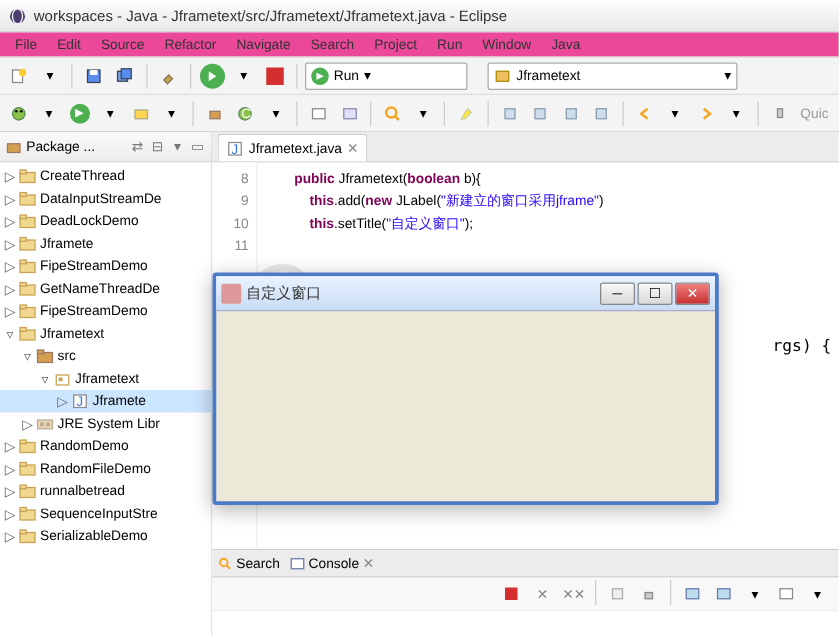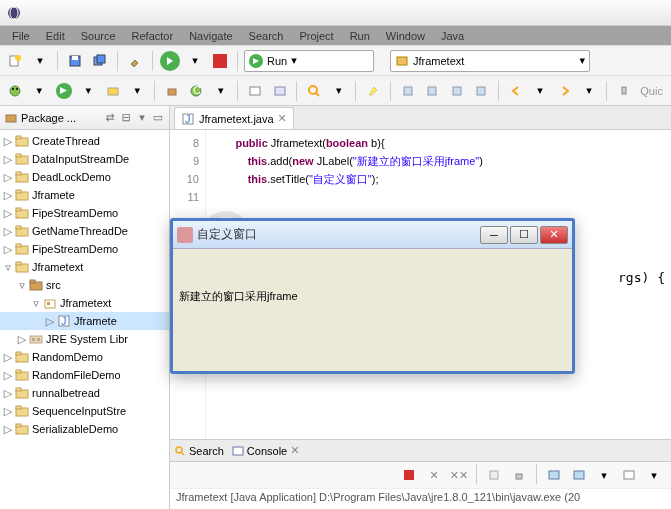--- a/index.html
+++ b/index.html
@@ -1,20 +1,20 @@
 <!DOCTYPE html>
 <html><head>
 <meta charset="utf-8">
 <style>
 * { margin: 0; padding: 0; box-sizing: border-box; font-family: "Segoe UI", Tahoma, sans-serif; font-size: 11px; }
 body { background: #f0f0f0; width: 671px; height: 509px; overflow: hidden; position: relative; }
 .titlebar { height: 26px; background: linear-gradient(#fdfdfd,#e8e8e8); display: flex; align-items: center; padding: 0 6px; border-bottom: 1px solid #ccc; }
 .titlebar .icon { width: 16px; height: 16px; margin-right: 5px; }
 .titlebar .title { font-size: 12px; color: #333; }
-.menubar { height: 20px; background: #a3a3a3; display: flex; align-items: center; padding: 0 4px; border-bottom: 1px solid #ddd; }
+.menubar { height: 20px; background: #ec4899; display: flex; align-items: center; padding: 0 4px; border-bottom: 1px solid #ddd; }
 .menubar span { padding: 2px 8px; color: #333; cursor: default; }
 .toolbar { height: 30px; background: #f4f4f4; display: flex; align-items: center; padding: 0 4px; border-bottom: 1px solid #ddd; gap: 3px; }
 .toolbar2 { height: 30px; background: #f4f4f4; display: flex; align-items: center; padding: 0 4px; border-bottom: 1px solid #ccc; gap: 3px; }
 .tbtn { width: 22px; height: 22px; display: flex; align-items: center; justify-content: center; border: 1px solid transparent; border-radius: 2px; cursor: pointer; }
 .sep { width: 1px; height: 20px; background: #ccc; margin: 0 3px; }
 .run-btn { width: 20px; height: 20px; background: #4caf50; border-radius: 50%; display: flex; align-items: center; justify-content: center; }
 .stop-btn { width: 14px; height: 14px; background: #d32f2f; }
 .dropdown { height: 22px; border: 1px solid #aaa; background: #fff; display: flex; align-items: center; padding: 0 4px; border-radius: 2px; }
 .dropdown .dd-arrow { margin-left: 4px; }
 .main { display: flex; height: calc(100% - 106px); }
@@ -38,21 +38,21 @@
 .code { padding: 4px 0 0 8px; }
 .code div { height: 18px; line-height: 18px; white-space: pre; }
 .kw { color: #7f0055; font-weight: bold; }
 .str { color: #2a00ff; }
 .pln { color: #000; text-align: right; }
 .console-area { height: 70px; border-top: 1px solid #ccc; display: flex; flex-direction: column; background: #fff; }
 .console-tabs { height: 22px; background: #ececec; display: flex; align-items: center; padding: 0 4px; gap: 8px; border-bottom: 1px solid #ccc; }
 .ctab { display: flex; align-items: center; gap: 3px; font-size: 11px; }
 .console-toolbar { display: flex; justify-content: flex-end; padding: 2px 6px; gap: 3px; background: #f8f8f8; border-bottom: 1px solid #eee; }
 .console-content { padding: 2px 6px; font-size: 11px; color: #555; overflow: hidden; white-space: nowrap; }
-.jframe-window { position: absolute; left: 170px; top: 218px; width: 405px; height: 156px; border: 3px solid #4a7ac8; border-radius: 3px; background: #ece9d8; box-shadow: 0 4px 16px rgba(0,0,0,0.3); }
+.jframe-window { position: absolute; left: 170px; top: 218px; width: 405px; height: 186px; border: 3px solid #4a7ac8; border-radius: 3px; background: #ece9d8; box-shadow: 0 4px 16px rgba(0,0,0,0.3); }
 .jframe-title { height: 28px; background: linear-gradient(#eaf3ff,#c8dcf5); display: flex; align-items: center; border-bottom: 1px solid #aac; }
 .jframe-title .jicon { width: 16px; height: 16px; margin: 0 4px; background: #d99; border-radius: 2px; }
 .jframe-title .jtitle { flex: 1; font-size: 12px; color: #333; }
 .jframe-btns { display: flex; gap: 2px; margin-right: 4px; }
 .jbtn { width: 28px; height: 18px; border: 1px solid #888; border-radius: 2px; display: flex; align-items: center; justify-content: center; font-size: 11px; cursor: pointer; }
 .jbtn.min, .jbtn.max { background: linear-gradient(#f8f8f8,#d8d8d8); }
 .jbtn.close { background: linear-gradient(#f08080,#c83030); color: #fff; }
 .jframe-body { padding: 40px 6px; font-size: 12px; color: #000; }
 .watermark { position: absolute; left: 200px; top: 210px; font-size: 48px; color: rgba(150,150,150,0.22); font-weight: bold; pointer-events: none; display: flex; align-items: center; gap: 8px; }
 .watermark .sub { font-size: 14px; display: block; color: rgba(150,150,150,0.25); }
@@ -61,20 +61,21 @@
 </head>
 <body>
 
 <div class="titlebar">
   <span class="icon">
     <svg width="16" height="16">
         <circle cx="8" cy="8" r="6" fill="#4b3f72"></circle>
         <ellipse cx="8" cy="8" rx="4" ry="6" fill="none" stroke="#fff" stroke-width="1"></ellipse>
       </svg>
   </span>
+  <span class="title">workspaces - Java - Jframetext/src/Jframetext/Jframetext.java - Eclipse</span>
 </div>
 
 <div class="menubar">
   <span>File</span>
   <span>Edit</span>
   <span>Source</span>
   <span>Refactor</span>
   <span>Navigate</span>
   <span>Search</span>
   <span>Project</span>
@@ -512,21 +513,20 @@
             </svg>
           </span>
         <span class="tbtn">▾</span>
         <span class="tbtn">
             <svg width="12" height="12">
               <rect x="1" y="2" width="10" height="8" fill="#fff" stroke="#888"></rect>
             </svg>
           </span>
         <span class="tbtn">▾</span>
       </div>
-      <div class="console-content">Jframetext [Java Application] D:\Program Files\Java\jre1.8.0_121\bin\javaw.exe (20</div>
     </div>
   </div>
 </div>
 
 <div class="watermark">
   <svg width="52" height="52">
       <path d="M26 4 A22 22 0 1 1 25.9 4" fill="none" stroke="rgba(150,150,150,0.22)" stroke-width="6"></path>
       <path d="M18 14 L34 14 L18 38 L34 38" fill="none" stroke="rgba(150,150,150,0.22)" stroke-width="4"></path>
     </svg>
   <div>
@@ -538,16 +538,13 @@
 <div class="jframe-window">
   <div class="jframe-title">
     <span class="jicon"></span>
     <span class="jtitle">自定义窗口</span>
     <div class="jframe-btns">
       <span class="jbtn min">─</span>
       <span class="jbtn max">☐</span>
       <span class="jbtn close">✕</span>
     </div>
   </div>
-  <div class="jframe-body">
-    <span>新建立的窗口采用jframe</span>
-  </div>
 </div>
 
 </body></html>

